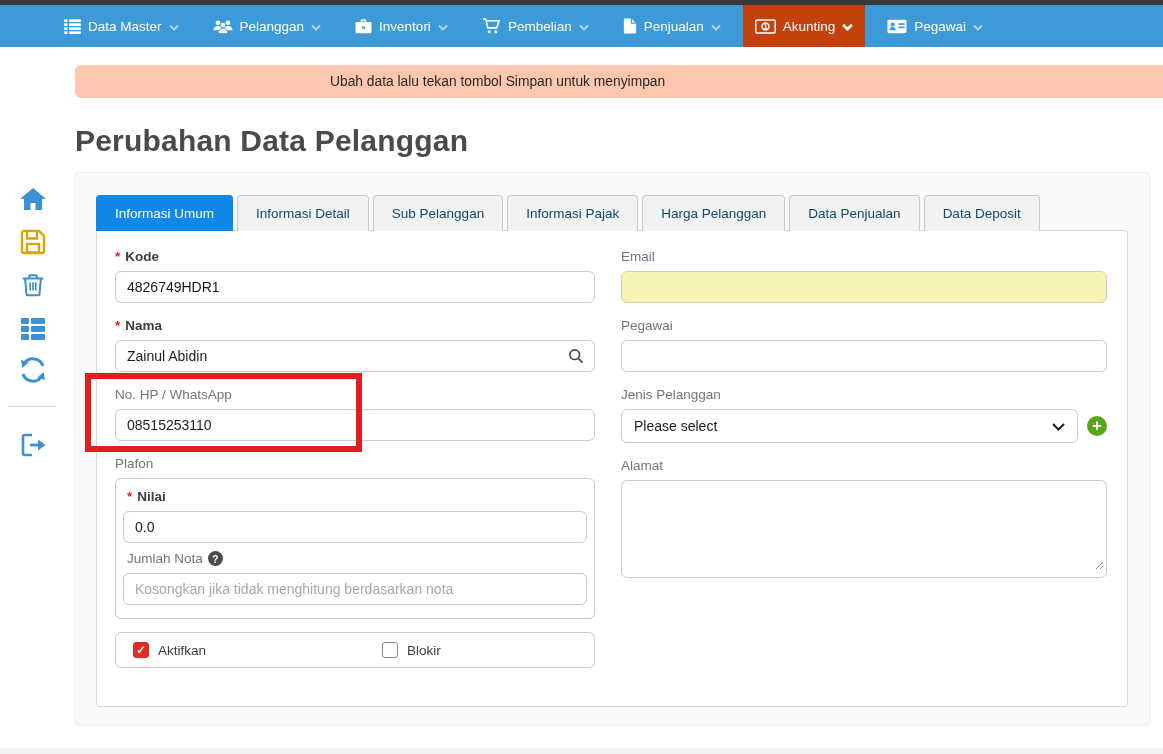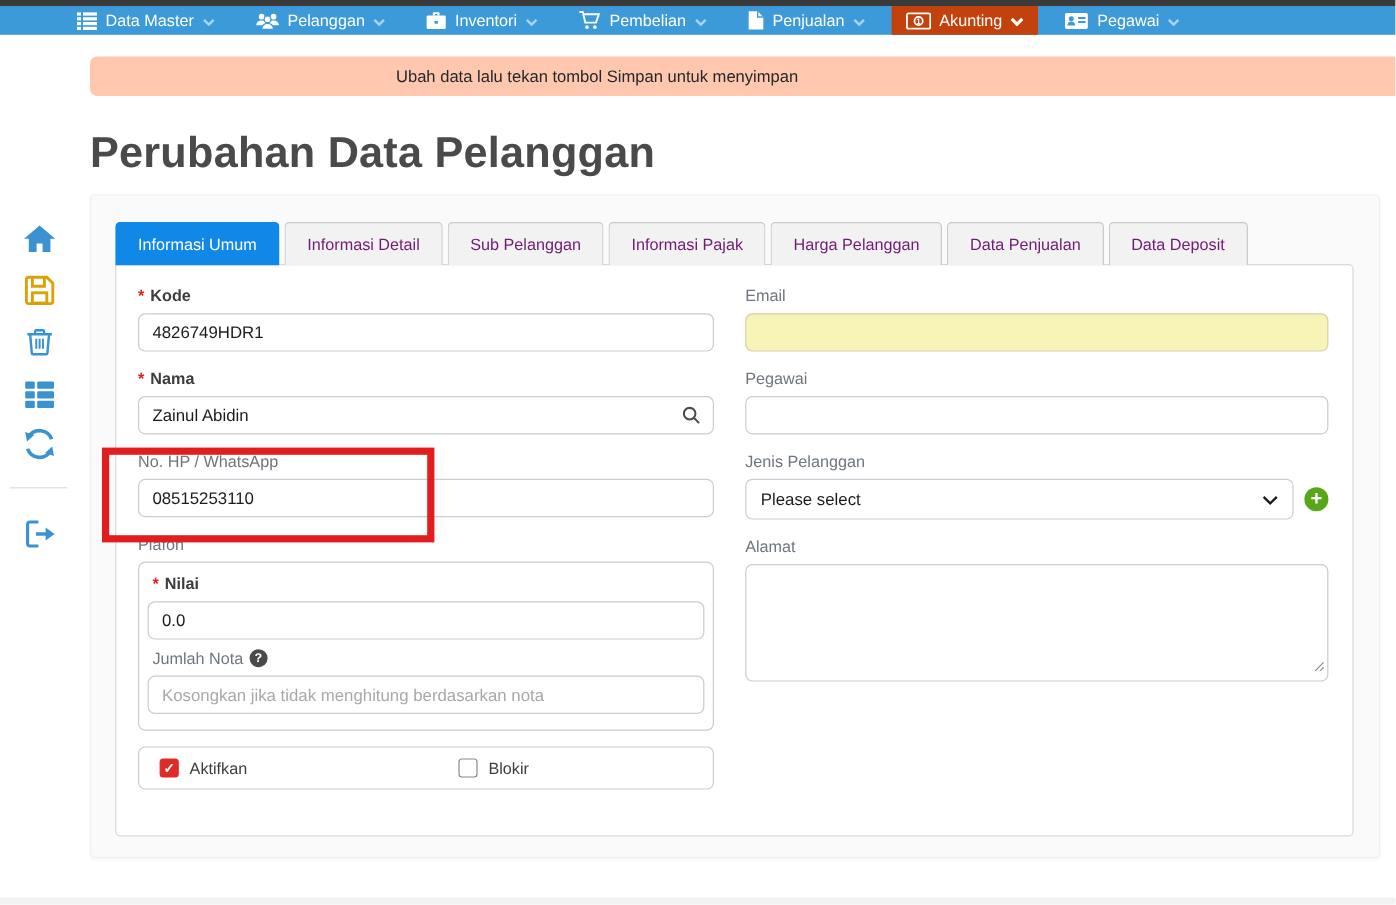--- a/index.html
+++ b/index.html
@@ -3,39 +3,39 @@
 <meta charset="utf-8">
 <style>
   * { margin:0; padding:0; box-sizing:border-box; }
   html,body { width:1163px; height:754px; }
   body { font-family:"Liberation Sans", sans-serif; background:#fff; position:relative; overflow:hidden; }
 
   
   .topstrip { height:5px; background:#3a3a3a; }
 
   
-  .navbar { height:24px; background:#3d9ad8; display:flex; align-items:stretch; padding-left:52px; gap:10px; }
+  .navbar { height:42px; background:#3d9ad8; display:flex; align-items:stretch; padding-left:52px; gap:10px; }
   .nav-item { display:flex; align-items:center; gap:7px; padding:0 12px; color:#fff; font-size:13.5px; cursor:pointer; white-space:nowrap; }
   .nav-item.active { background:#c2410c;justify-content:space-between; }
   .nav-icon { display:flex; align-items:center; }
 
   
   .sidebar { position:absolute; left:0; top:47px; width:75px; bottom:0; background:#fff; }
   .side-icon { position:absolute; left:17px; width:32px; height:32px; display:flex; align-items:center; justify-content:center; cursor:pointer; }
   .side-divider { position:absolute; left:8px; width:48px; height:1px; background:#dcdcdc; top:359px; }
 
   
   .main { margin-left:75px; position:relative; }
   .alert { margin-top:18px; height:33px; background:#ffc8ae; border-radius:6px 0 0 6px; display:flex; align-items:center; justify-content:flex-start; padding-left:255px; font-size:13.8px; color:#25282b; }
-  .page-title { margin:26px 0 0 0; font-size:36px; font-weight:700; color:#4a4a4a; letter-spacing:.2px; }
+  .page-title { margin:26px 0 0 0; font-size:30px; font-weight:700; color:#4a4a4a; letter-spacing:.2px; }
 
   .panel { margin-top:14px; width:1075px; height:553px; background:#fafafa; border:1px solid #f0f0f0; border-radius:4px; box-shadow:0 1px 3px rgba(0,0,0,.05); padding:22px 0 0 20px; position:relative; }
 
   .tabs { display:flex; gap:4px; height:36px; position:relative; z-index:2; }
-  .tab { background:#f2f2f2; border:1px solid #c9c9c9; border-bottom:none; border-radius:4px 4px 0 0; padding:0 18px; display:flex; align-items:center; font-size:13.5px; color:#701a75; cursor:pointer; white-space:nowrap; }
+  .tab { background:#f2f2f2; border:1px solid #c9c9c9; border-bottom:none; border-radius:4px 4px 0 0; padding:0 18px; display:flex; align-items:center; font-size:13.5px; color:#0c4a6e; cursor:pointer; white-space:nowrap; }
   .tab.active { background:#1088e8; border-color:#1088e8; color:#fff; }
 
   .pane { width:1032px; height:477px; background:#fff; border:1px solid #d9d9d9; border-radius:0 4px 4px 4px; margin-top:-1px; padding:18px 20px 0 18px; position:relative; z-index:1; }
 
   .form-grid { display:flex; gap:26px; }
   .col-left { width:482px; }
   .col-right { width:486px; }
 
   .field { margin-bottom:15px; }
   .flabel { font-size:13.5px; color:#6f767d; margin-bottom:7px; display:flex; align-items:center; gap:5px; }

